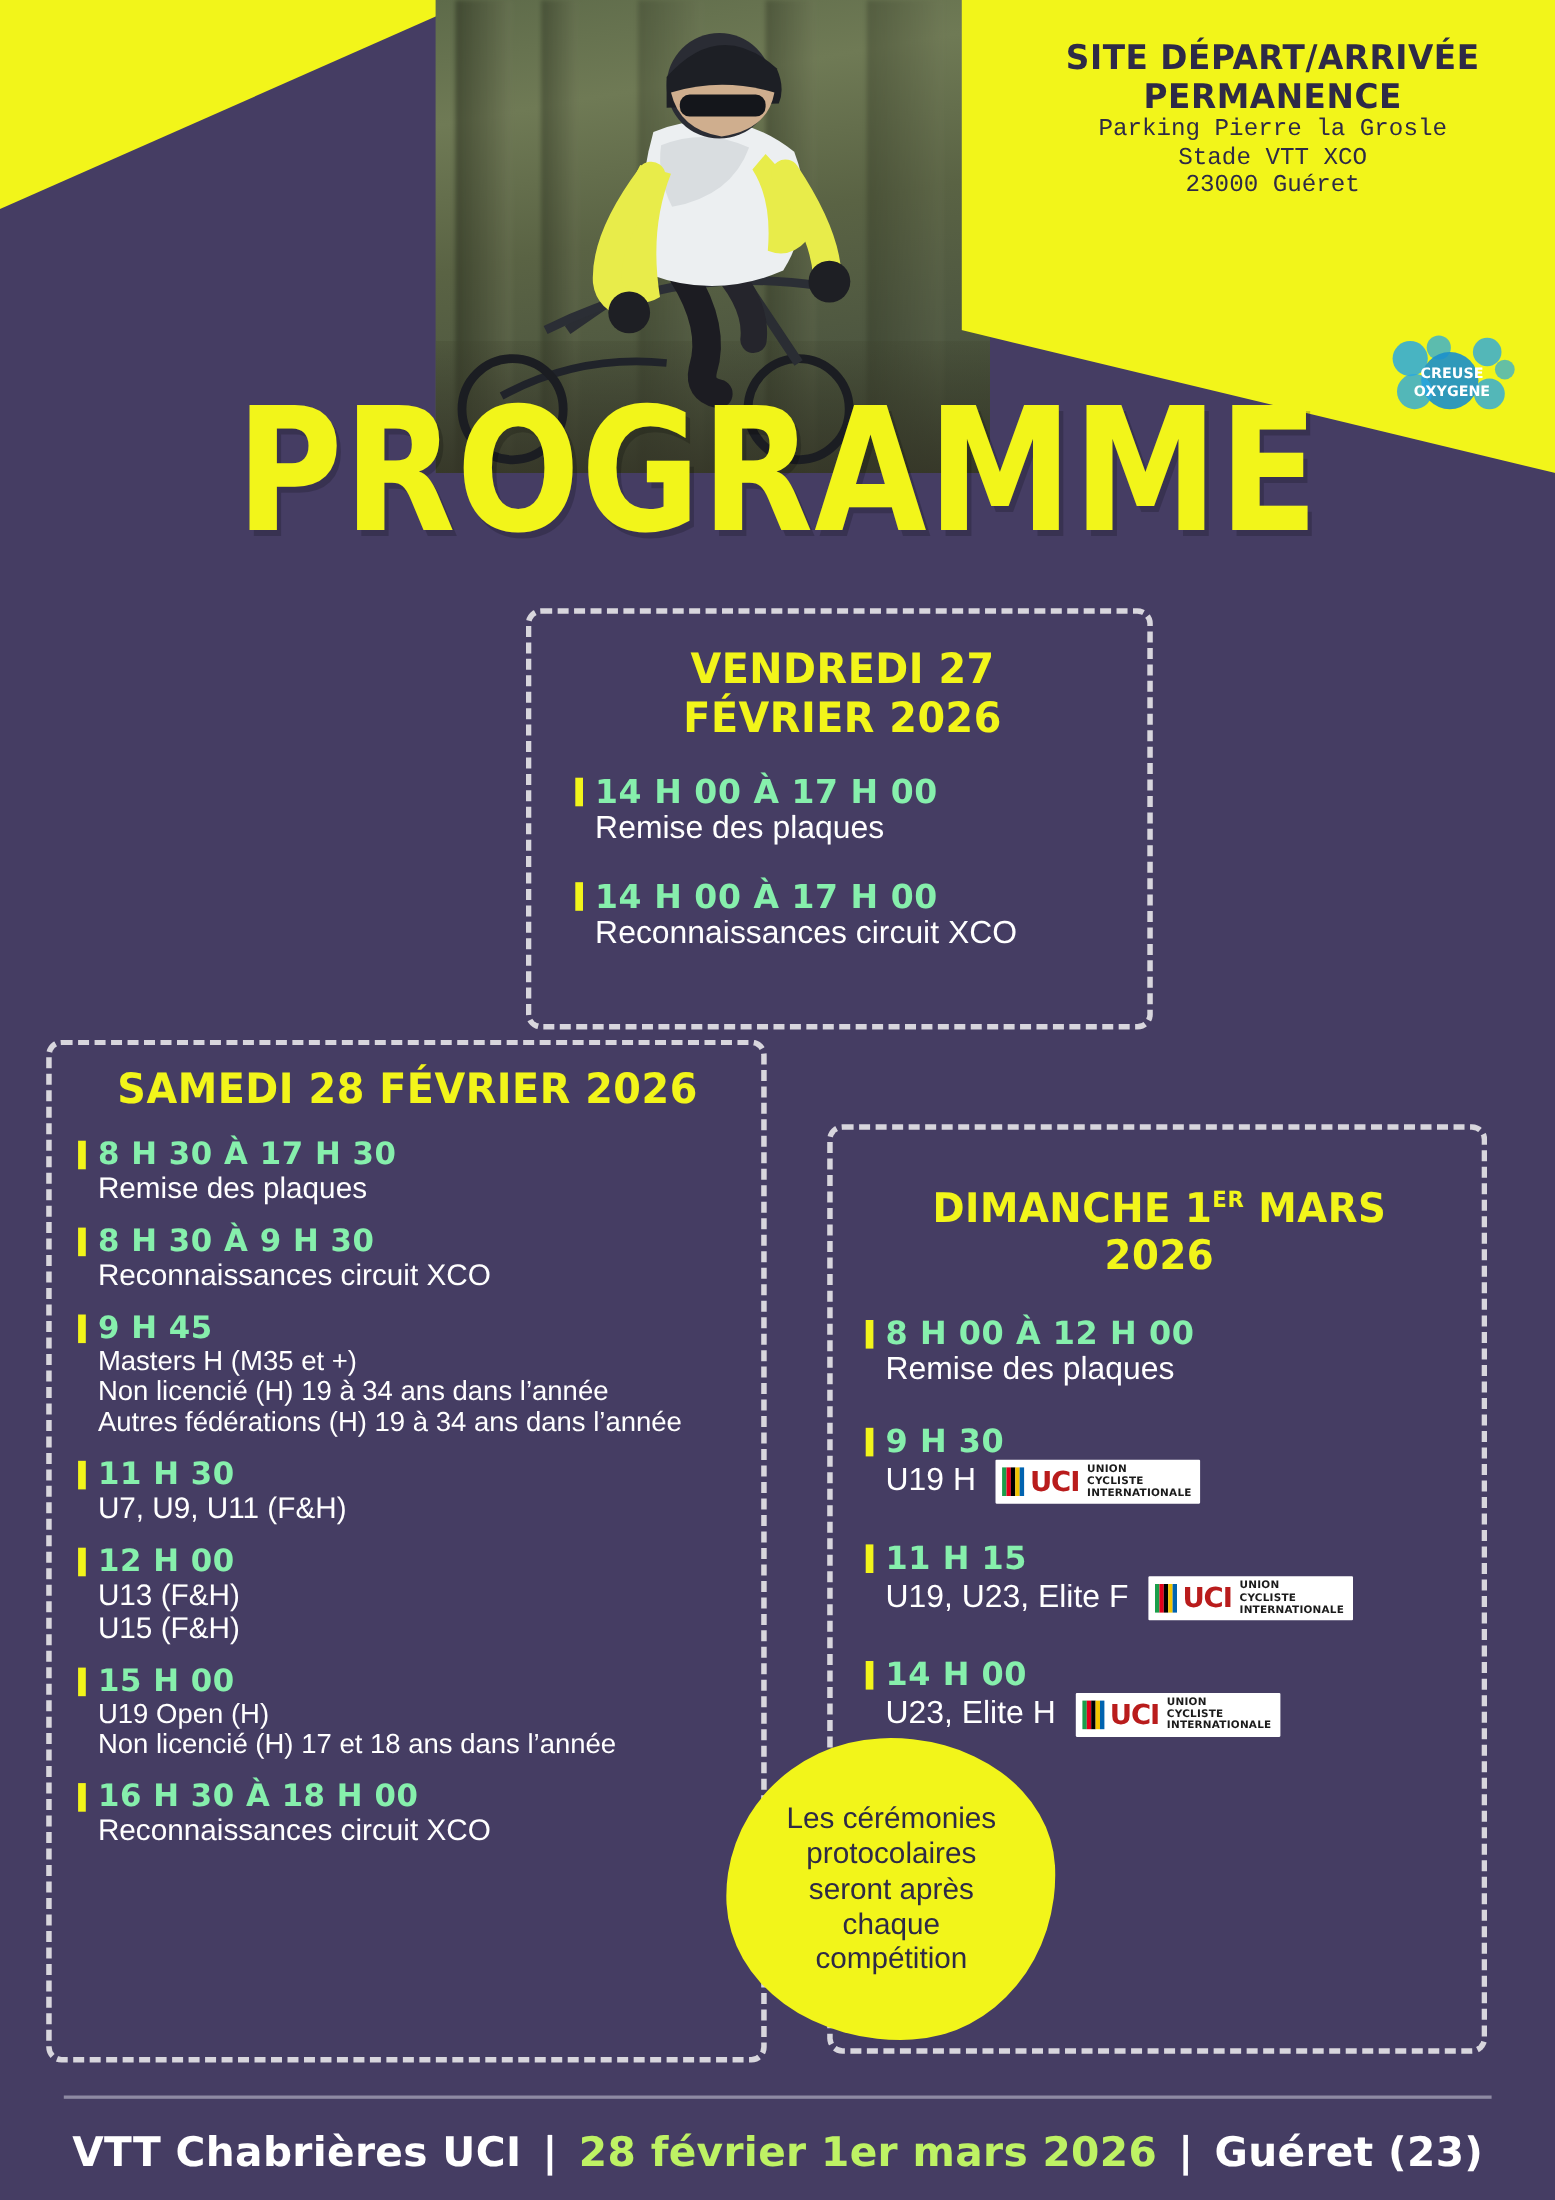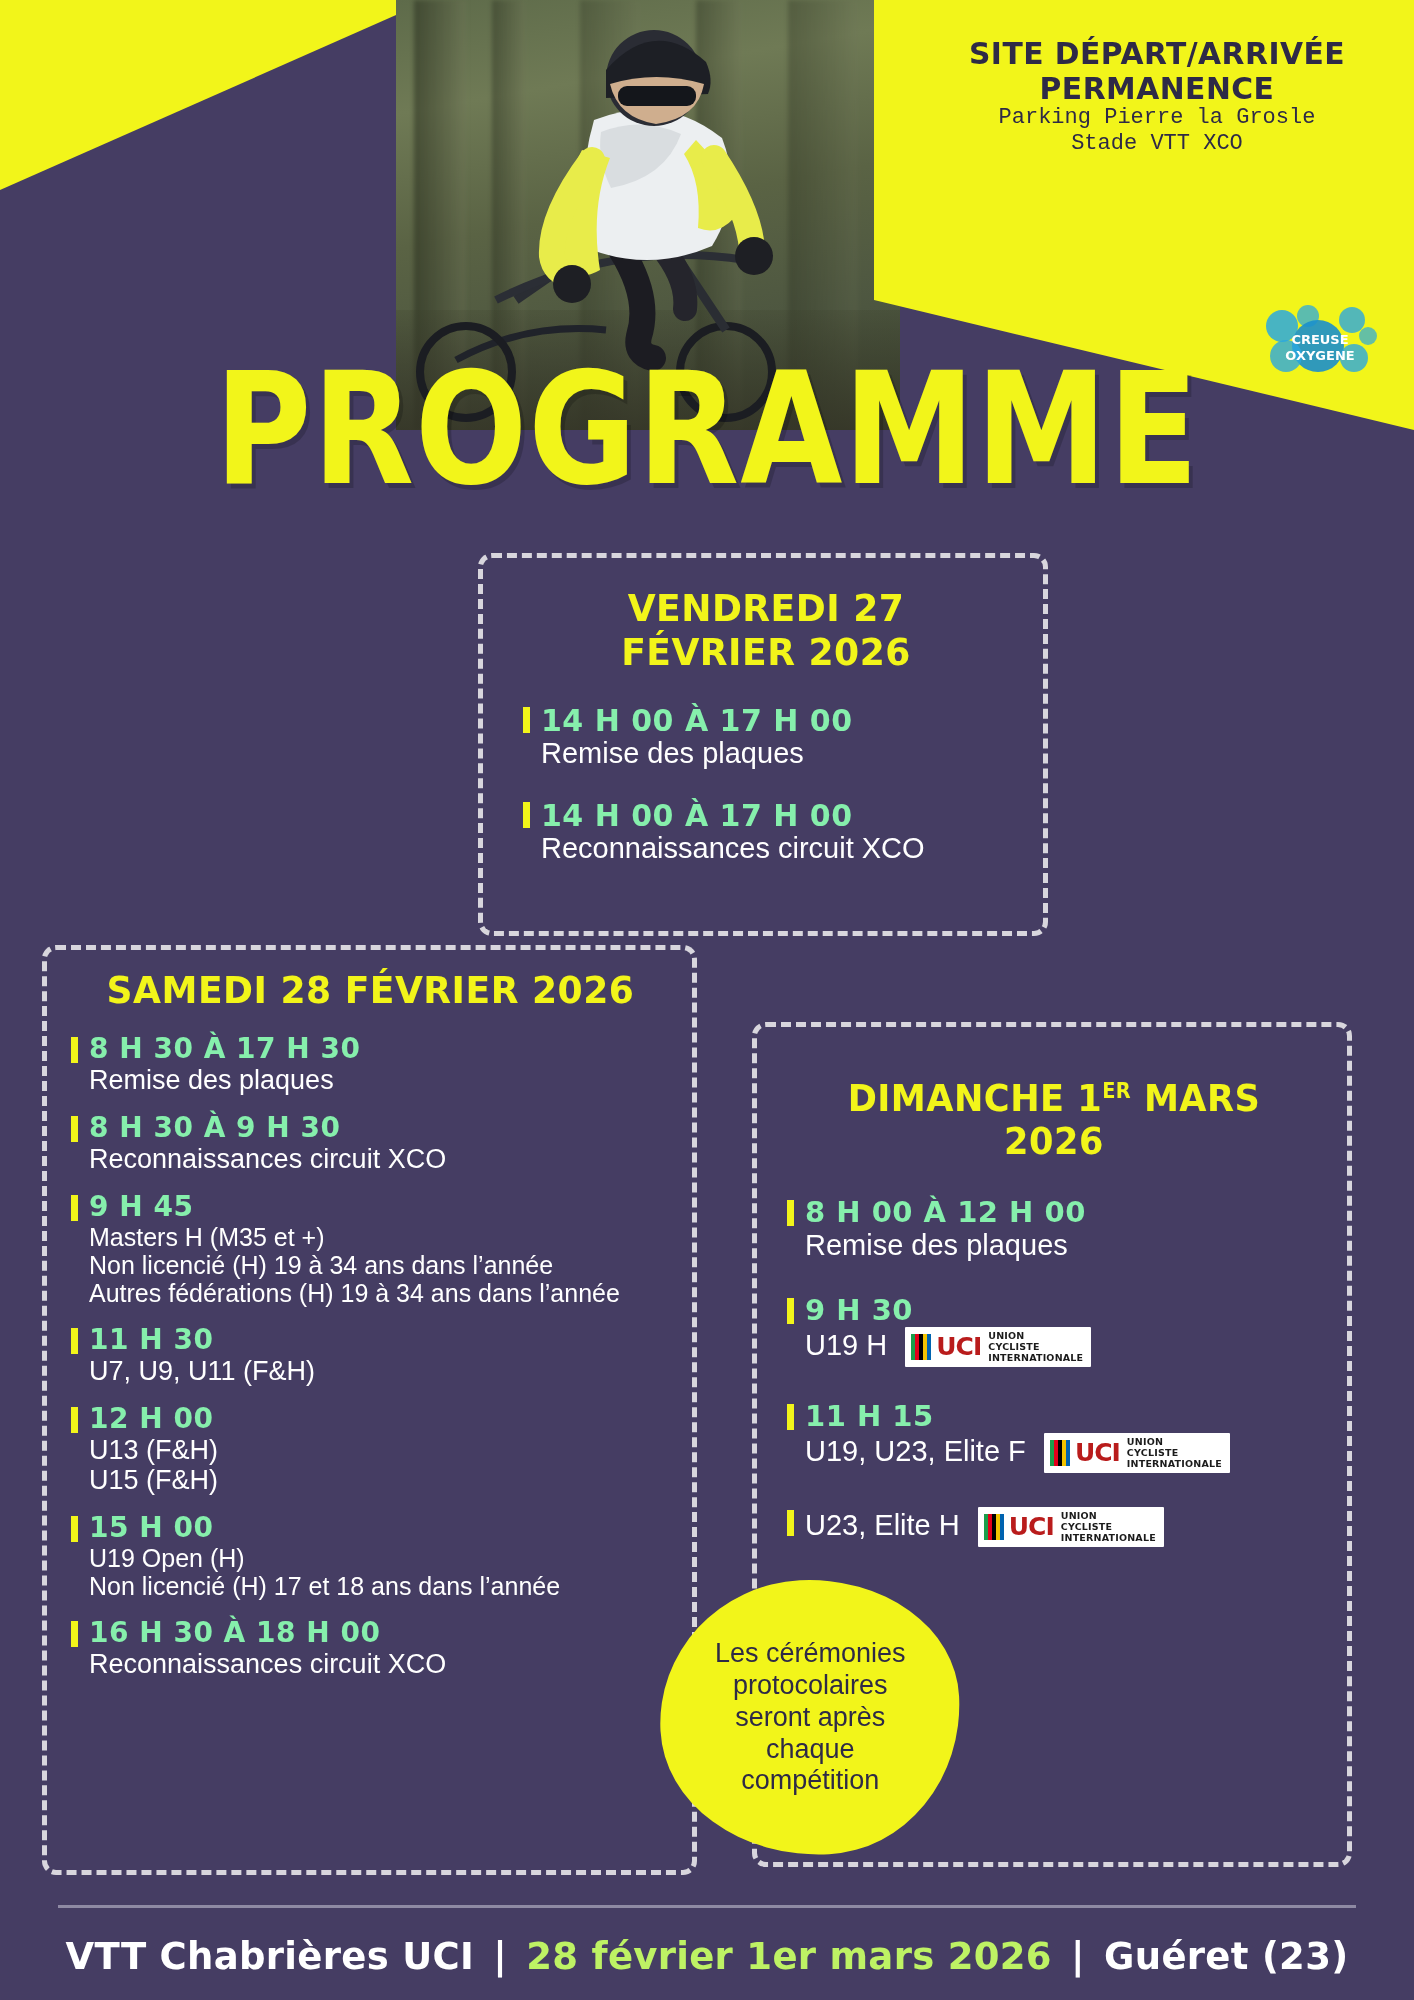--- a/index.html
+++ b/index.html
@@ -199,20 +199,21 @@
     </svg>
   </div>
 
   <div class="yellow-right"></div>
 
   <div class="site-info">
     <div class="l1">SITE DÉPART/ARRIVÉE</div>
     <div class="l2">PERMANENCE</div>
     <div class="l3">Parking Pierre la Grosle</div>
     <div class="l4">Stade VTT XCO</div>
+    <div class="l5">23000 Guéret</div>
   </div>
 
   <svg class="logo-creuse" viewBox="0 0 128 80">
     <circle cx="26" cy="26" r="16" fill="#2aa8e0" opacity=".85"></circle>
     <circle cx="52" cy="16" r="11" fill="#2aa8e0" opacity=".75"></circle>
     <circle cx="96" cy="20" r="13" fill="#2aa8e0" opacity=".8"></circle>
     <circle cx="112" cy="36" r="9" fill="#2aa8e0" opacity=".7"></circle>
     <circle cx="62" cy="46" r="26" fill="#1b8fcc" opacity=".9"></circle>
     <circle cx="30" cy="56" r="16" fill="#2aa8e0" opacity=".8"></circle>
     <circle cx="98" cy="58" r="14" fill="#2aa8e0" opacity=".8"></circle>
@@ -327,20 +328,21 @@
             <span class="sub">
               <div>UNION</div>
               <div>CYCLISTE</div>
               <div>INTERNATIONALE</div>
             </span>
           </span>
         </div>
       </div>
 
       <div class="entry">
+        <div class="time">14 H 00</div>
         <div class="desc">
           <span>U23, Elite H</span>
           <span class="uci">
             <span class="bars">
               <i style="background:#1a9e4b"></i>
                 <i style="background:#e2001a"></i>
                 <i style="background:#000"></i>
                 <i style="background:#f2c300"></i>
                 <i style="background:#0063b0"></i>
             </span>

